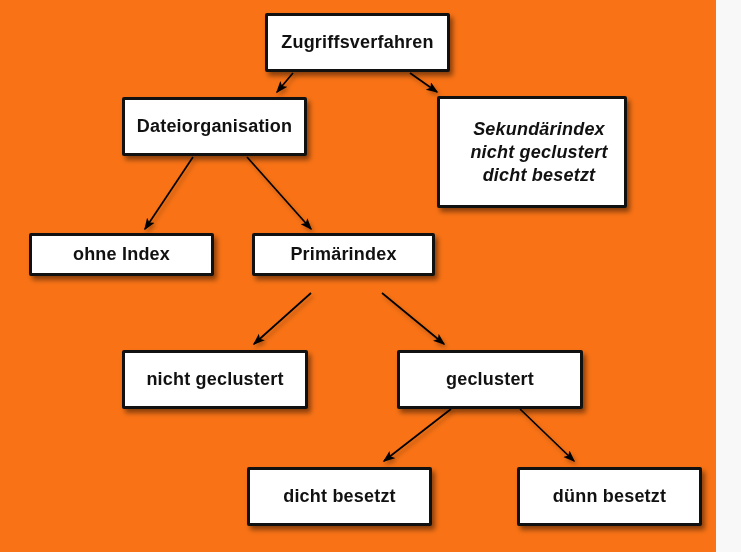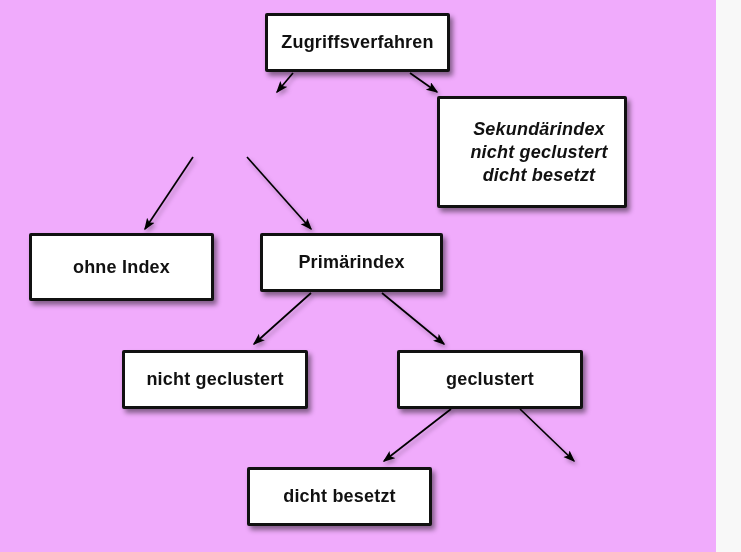--- a/index.html
+++ b/index.html
@@ -4,21 +4,21 @@
 <style>
   html, body {
     margin: 0;
     padding: 0;
     background: #ffffff;
   }
   .canvas {
     position: relative;
     width: 741px;
     height: 552px;
-    background: #f0abfc;
+    background: #f97316;
     overflow: hidden;
     font-family: "Liberation Sans", sans-serif;
   }
   .right-strip {
     position: absolute;
     top: 0;
     left: 716px;
     width: 25px;
     height: 552px;
     background: #f8f8f8;
@@ -77,43 +77,49 @@
     <line x1="311" y1="293" x2="254" y2="344" marker-end="url(#arrowhead)"></line>
     <line x1="382" y1="293" x2="444" y2="344" marker-end="url(#arrowhead)"></line>
     <line x1="451" y1="409" x2="384" y2="461" marker-end="url(#arrowhead)"></line>
     <line x1="520" y1="409" x2="574" y2="461" marker-end="url(#arrowhead)"></line>
   </svg>
 
   <div class="node" style="left:265px; top:13px; width:185px; height:59px;">
     <span>Zugriffsverfahren</span>
   </div>
 
+  <div class="node" style="left:122px; top:97px; width:185px; height:59px;">
+    <span>Dateiorganisation</span>
+  </div>
 
   <div class="node" style="left:437px; top:96px; width:190px; height:112px;">
     <div>
       <div class="line italic">Sekundärindex</div>
       <div class="line italic">nicht geclustert</div>
       <div class="line italic">dicht besetzt</div>
     </div>
   </div>
 
-  <div class="node" style="left:29px; top:233px; width:185px; height:68px;">
+  <div class="node" style="left:29px; top:233px; width:185px; height:43px;">
     <span>ohne Index</span>
   </div>
 
-  <div class="node" style="left:260px; top:233px; width:183px; height:59px;">
+  <div class="node" style="left:252px; top:233px; width:183px; height:43px;">
     <span>Primärindex</span>
   </div>
 
   <div class="node" style="left:122px; top:350px; width:186px; height:59px;">
     <span>nicht geclustert</span>
   </div>
 
   <div class="node" style="left:397px; top:350px; width:186px; height:59px;">
     <span>geclustert</span>
   </div>
 
   <div class="node" style="left:247px; top:467px; width:185px; height:59px;">
     <span>dicht besetzt</span>
   </div>
 
+  <div class="node" style="left:517px; top:467px; width:185px; height:59px;">
+    <span>dünn besetzt</span>
+  </div>
 
 </div>
 
 </body></html>

